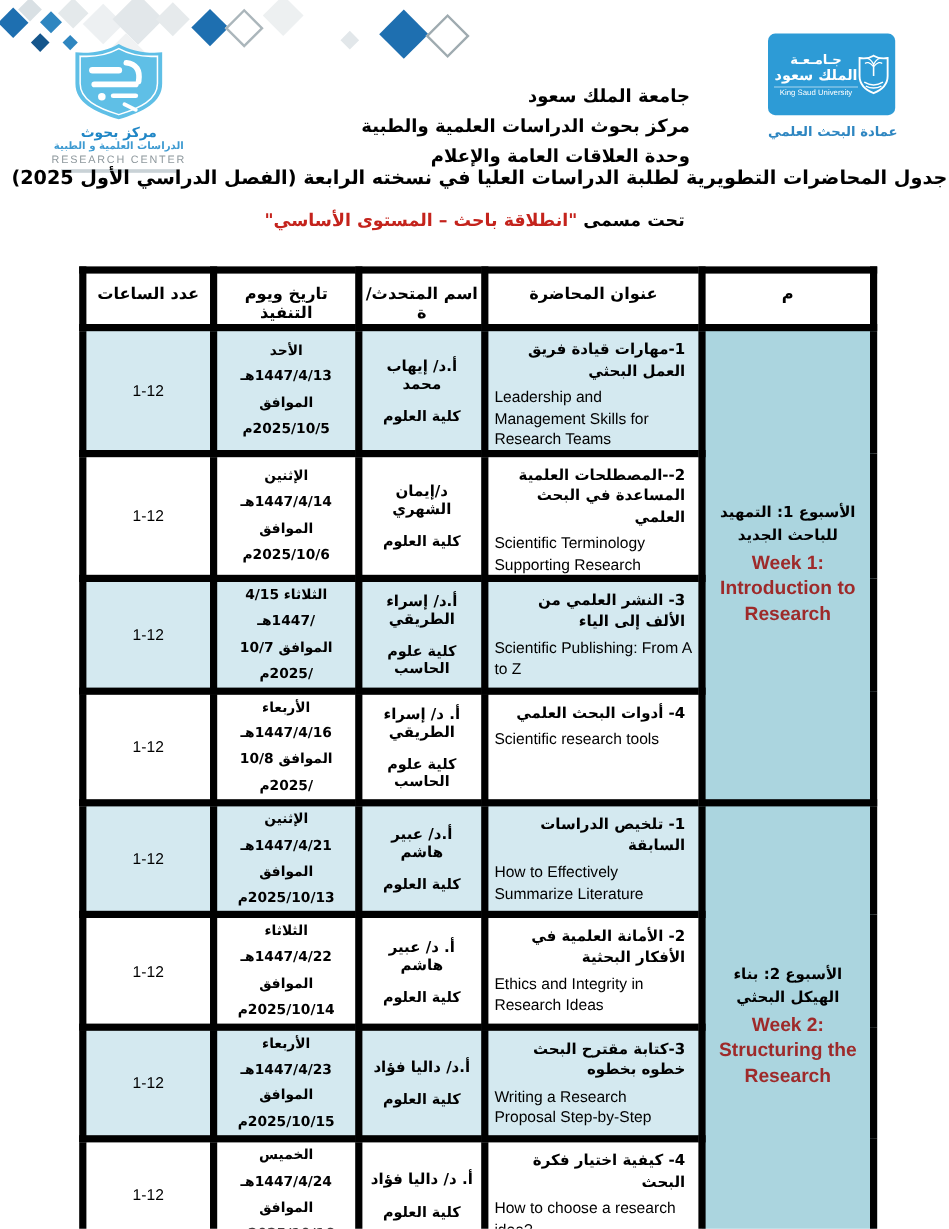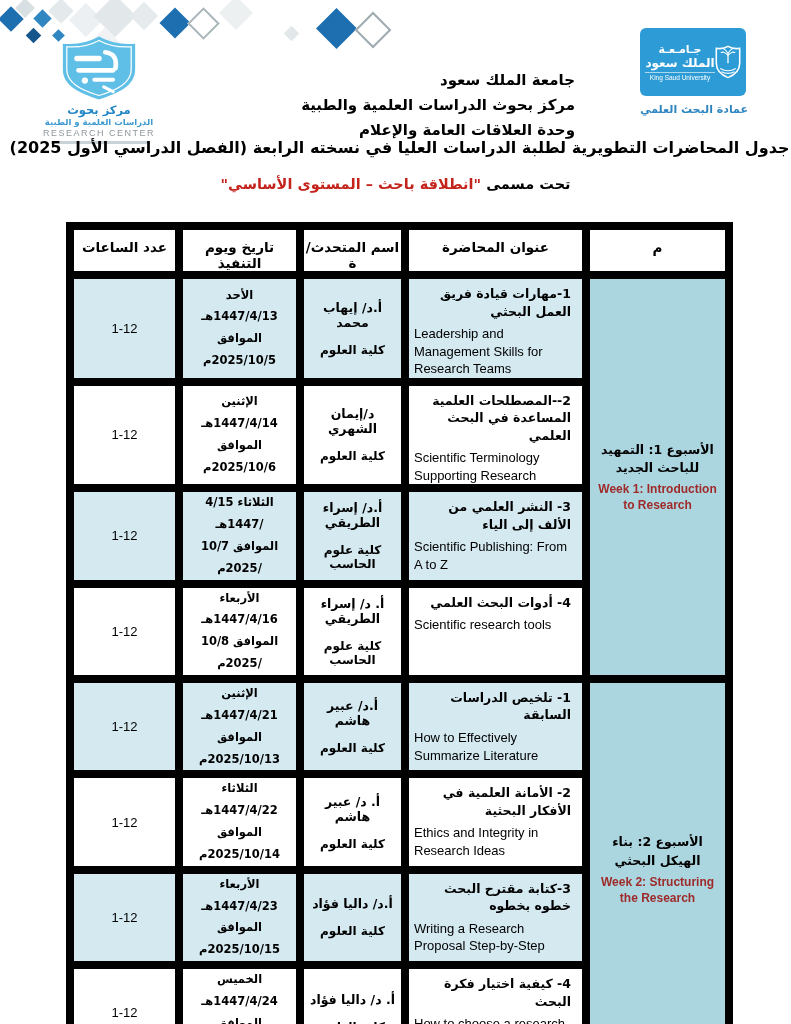--- a/index.html
+++ b/index.html
@@ -28,28 +28,28 @@
   .ksu-w3 { font-family:"Liberation Sans", sans-serif; font-size:6.5px; margin-top:2px; border-top:1px solid rgba(255,255,255,.6); padding-top:1px; }
   .ksu-caption { margin-top:7px; font-size:11px; font-weight:bold; color:#2e86c1; direction:rtl; }
 
   .doc-title { position:absolute; top:138px; left:4px; width:791px; text-align:center; direction:rtl; font-size:16px; font-weight:bold; }
   .doc-subtitle { position:absolute; top:176px; left:0; width:791px; text-align:center; direction:rtl; font-size:14.5px; font-weight:bold; }
   .doc-subtitle .red { color:#c4231c; }
 
   
   .sched-wrap { position:absolute; left:66px; top:222px; width:659px; }
   table.sched { width:659px; border-collapse:collapse; table-layout:fixed; direction:rtl; }
-  .sched th, .sched td { border:8px solid #000000; }
+  .sched th, .sched td { border:6px solid #000000; }
   .sched th { background:#fff; font-size:13.5px; font-weight:bold; text-align:center; vertical-align:top; padding-top:9px; }
   .sched td { padding:0 5px; vertical-align:middle; }
   tr.blue td { background:#d4e9f0; }
   tr.white td { background:#ffffff; }
   .sched td.week { background:#abd5df; text-align:center; vertical-align:middle; padding:4px 6px; }
   .wk-ar { color:#000000; font-weight:bold; font-size:12.5px; line-height:1.5; }
-  .wk-en { color:#9e2a2a; font-weight:bold; font-size:12px; font-family:"Liberation Sans", sans-serif; direction:ltr; line-height:1.35; margin-top:3px; }
+  .wk-en { color:#9e2a2a; font-weight:bold; font-size:16px; font-family:"Liberation Sans", sans-serif; direction:ltr; line-height:1.35; margin-top:3px; }
   td.title-cell { vertical-align:top; padding-top:6px; }
   .t-ar { font-weight:bold; font-size:12.5px; text-align:right; padding-right:6px; line-height:1.4; }
   .t-en { font-family:"Liberation Sans", sans-serif; font-size:13px; direction:ltr; text-align:left; line-height:1.35; margin-top:5px; }
   .sp-cell { text-align:center; }
   .sp  { font-weight:bold; font-size:12.5px; margin-bottom:13px; }
   .sp2 { font-weight:bold; font-size:12px; }
   .dt-cell { text-align:center; font-weight:bold; font-size:11.5px; line-height:1.9; }
   .hr-cell { text-align:center; font-size:13px; font-family:"Liberation Sans", sans-serif; }
 </style>
 </head>

